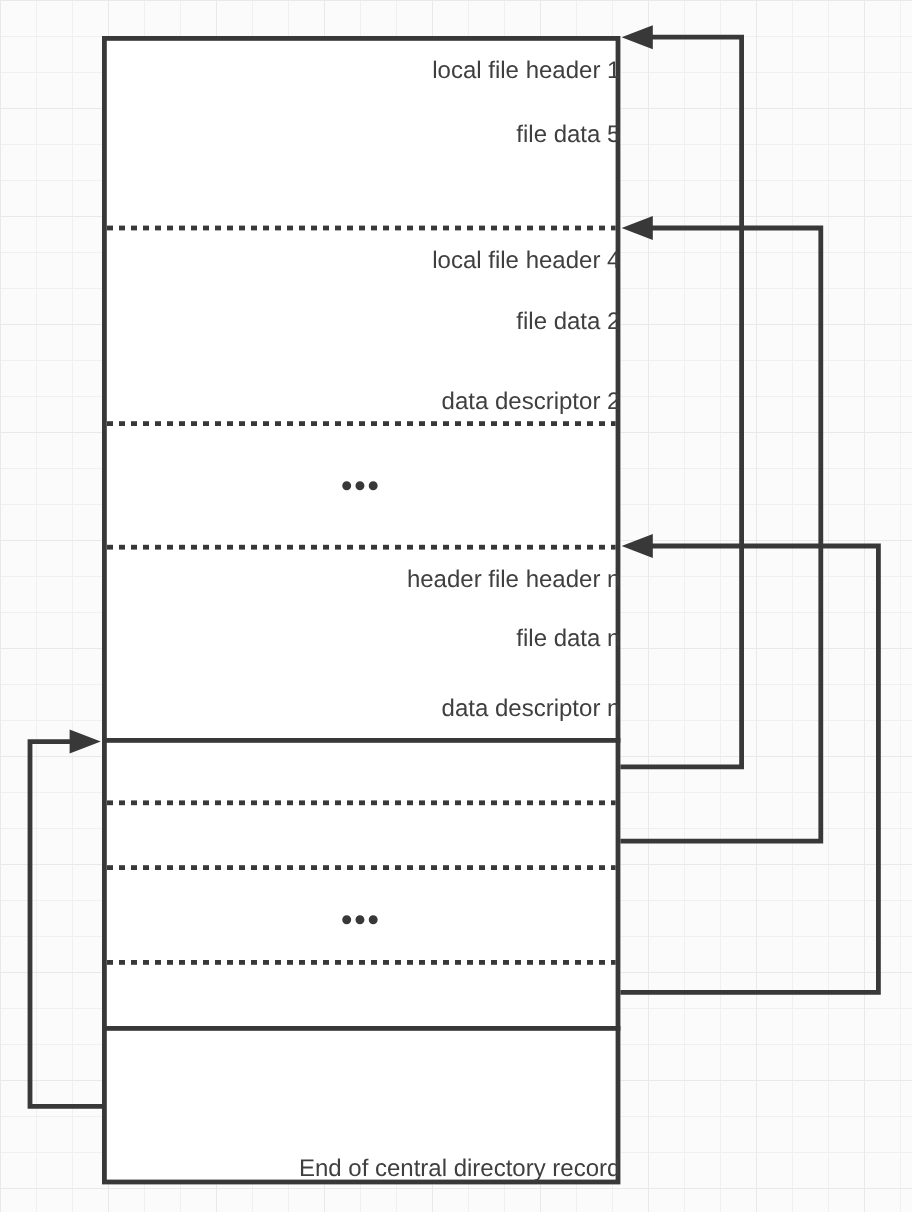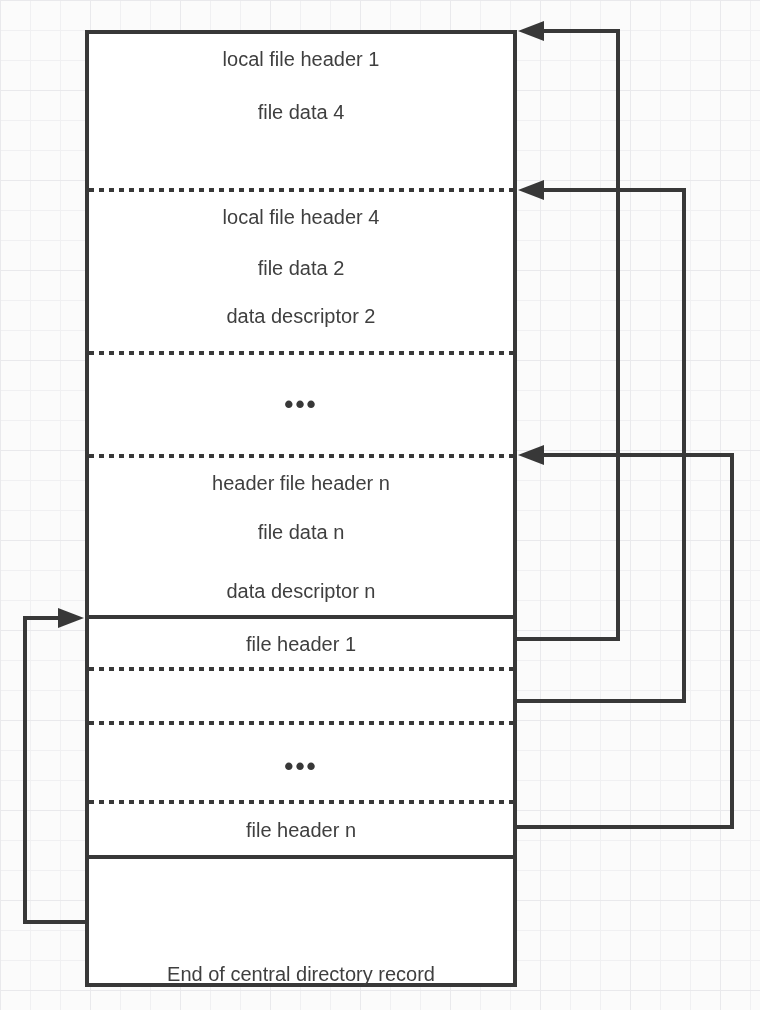--- a/index.html
+++ b/index.html
@@ -27,21 +27,21 @@
     background-size:90px 90px,90px 90px,30px 30px,30px 30px;
   }
   .zipbox{
     position:absolute;left:85px;top:30px;width:432px;height:957px;
     border:4px solid var(--line);
     box-sizing:border-box;
     background:#fff;
   }
   .lbl{
     position:absolute;left:85px;width:432px;
-    text-align:center;
+    text-align:right;
     font-size:20px;line-height:28px;
     color:var(--text);
     white-space:nowrap;
   }
   .dots{
     position:absolute;left:85px;width:432px;
     text-align:center;
     font-size:26px;line-height:26px;font-weight:bold;
     letter-spacing:2px;
     color:var(--line);
@@ -62,46 +62,44 @@
   .arrows polygon{fill:var(--line);stroke:none;}
 </style>
 </head>
 <body>
 
 <div class="stage">
 
   <div class="zipbox"></div>
 
   <div class="lbl" style="top:45px">local file header 1</div>
-  <div class="lbl" style="top:98px">file data 4</div>
+  <div class="lbl" style="top:98px">file data 5</div>
 
   <div class="divider-dotted" style="top:188px"></div>
 
   <div class="lbl" style="top:203px">local file header 4</div>
   <div class="lbl" style="top:254px">file data 2</div>
-  <div class="lbl" style="top:302px">data descriptor 2</div>
+  <div class="lbl" style="top:321px">data descriptor 2</div>
 
   <div class="divider-dotted" style="top:351px"></div>
 
   <div class="dots" style="top:391px">•••</div>
 
   <div class="divider-dotted" style="top:454px"></div>
 
   <div class="lbl" style="top:469px">header file header n</div>
   <div class="lbl" style="top:577px">data descriptor n</div>
   <div class="lbl" style="top:518px">file data n</div>
 
   <div class="divider-solid" style="top:615px"></div>
 
-  <div class="lbl" style="top:630px">file header 1</div>
   <div class="divider-dotted" style="top:667px"></div>
   <div class="divider-dotted" style="top:721px"></div>
   <div class="dots" style="top:753px">•••</div>
   <div class="divider-dotted" style="top:800px"></div>
-  <div class="lbl" style="top:816px">file header n</div>
 
   <div class="divider-solid" style="top:855px"></div>
   <div class="lbl" style="top:960px">End of central directory record</div>
 
   <svg class="arrows" viewBox="0 0 760 1010">
 
     <path d="M517,639 H618 V31 H542"></path>
     <polygon points="518,31 544,21 544,41"></polygon>
 
     <path d="M517,701 H684 V190 H542"></path>

